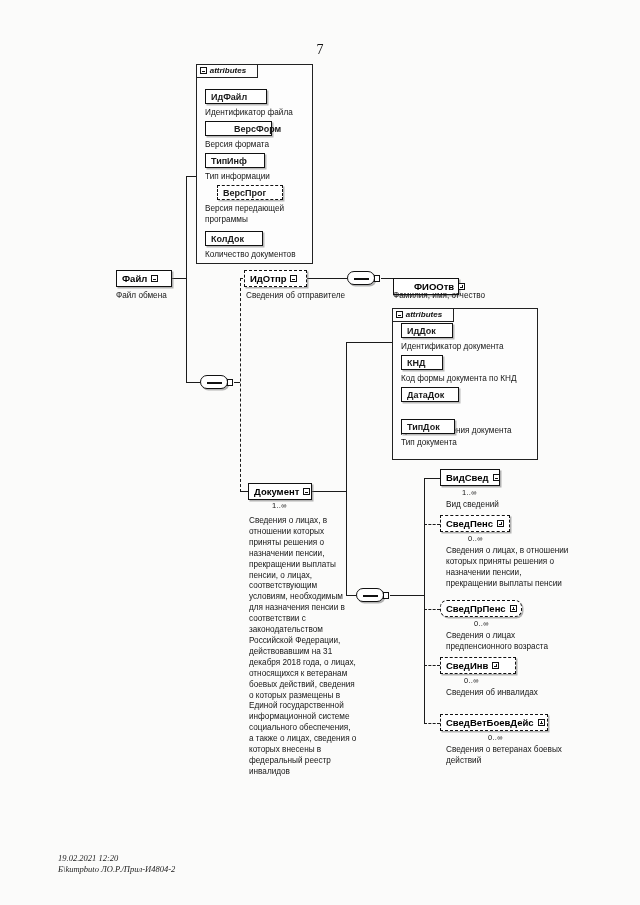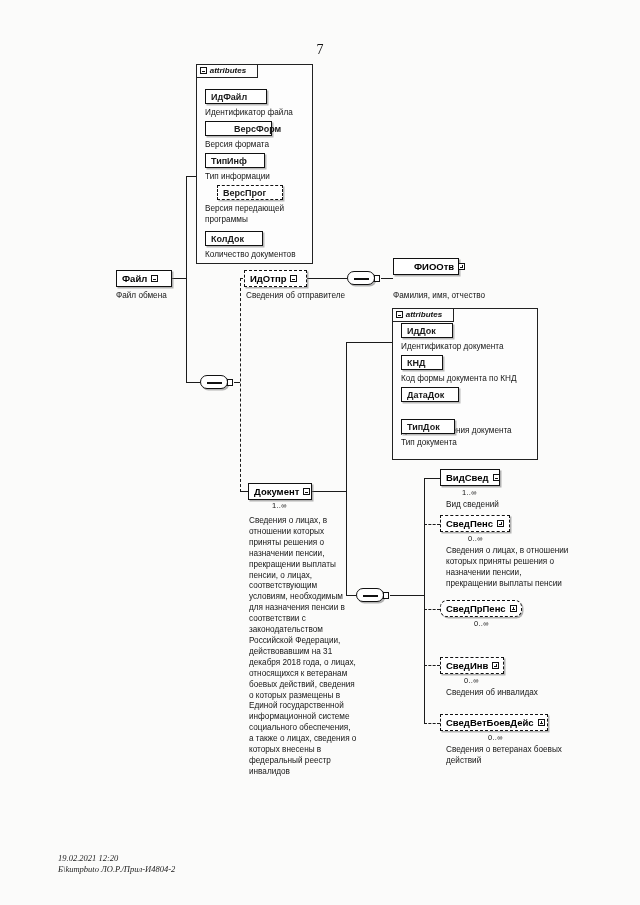--- a/index.html
+++ b/index.html
@@ -346,21 +346,21 @@
       <span class="expand"></span>
     </div>
     <div class="desc" style="left:116px; top:291px;">Файл обмена</div>
 
     <div class="node optional" style="left:244px; top:270px; width:63px;">
       <span class="nlabel">ИдОтпр</span>
       <span class="expand"></span>
     </div>
     <div class="desc" style="left:246px; top:291px;">Сведения об отправителе</div>
 
-    <div class="node" style="left:393px; top:258px; width:66px;padding-left:20px;">
+    <div class="node" style="left:393px; top:278px; width:66px;padding-left:20px;">
       <span class="nlabel">ФИООтв</span>
       <span class="expand plus"></span>
     </div>
     <div class="desc" style="left:393px; top:291px;">Фамилия, имя, отчество</div>
 
     <div class="node" style="left:248px; top:483px; width:64px;">
       <span class="nlabel">Документ</span>
       <span class="expand"></span>
     </div>
     <div class="card" style="left:272px; top:501px;">1..∞</div>
@@ -378,22 +378,23 @@
       <span class="expand plus"></span>
     </div>
     <div class="card" style="left:468px; top:534px;">0..∞</div>
     <div class="desc" style="left:446px; top:546px; width:128px;">Сведения о лицах, в отношении которых приняты решения о назначении пенсии, прекращении выплаты пенсии</div>
 
     <div class="node optional" style="left:440px; top:600px; width:82px;border-radius:7px;">
       <span class="nlabel">СведПрПенс</span>
       <span class="expand plus"></span>
     </div>
     <div class="card" style="left:474px; top:619px;">0..∞</div>
-
-    <div class="node optional" style="left:440px; top:657px; width:64px;">
+    <div class="desc" style="left:446px; top:631px; width:120px;">Сведения о лицах предпенсионного возраста</div>
+
+    <div class="node optional" style="left:440px; top:657px; width:76px;">
       <span class="nlabel">СведИнв</span>
       <span class="expand plus"></span>
     </div>
     <div class="card" style="left:464px; top:676px;">0..∞</div>
     <div class="desc" style="left:446px; top:688px; width:126px;">Сведения об инвалидах</div>
 
     <div class="node optional" style="left:440px; top:714px; width:108px;">
       <span class="nlabel">СведВетБоевДейс</span>
       <span class="expand plus"></span>
     </div>

